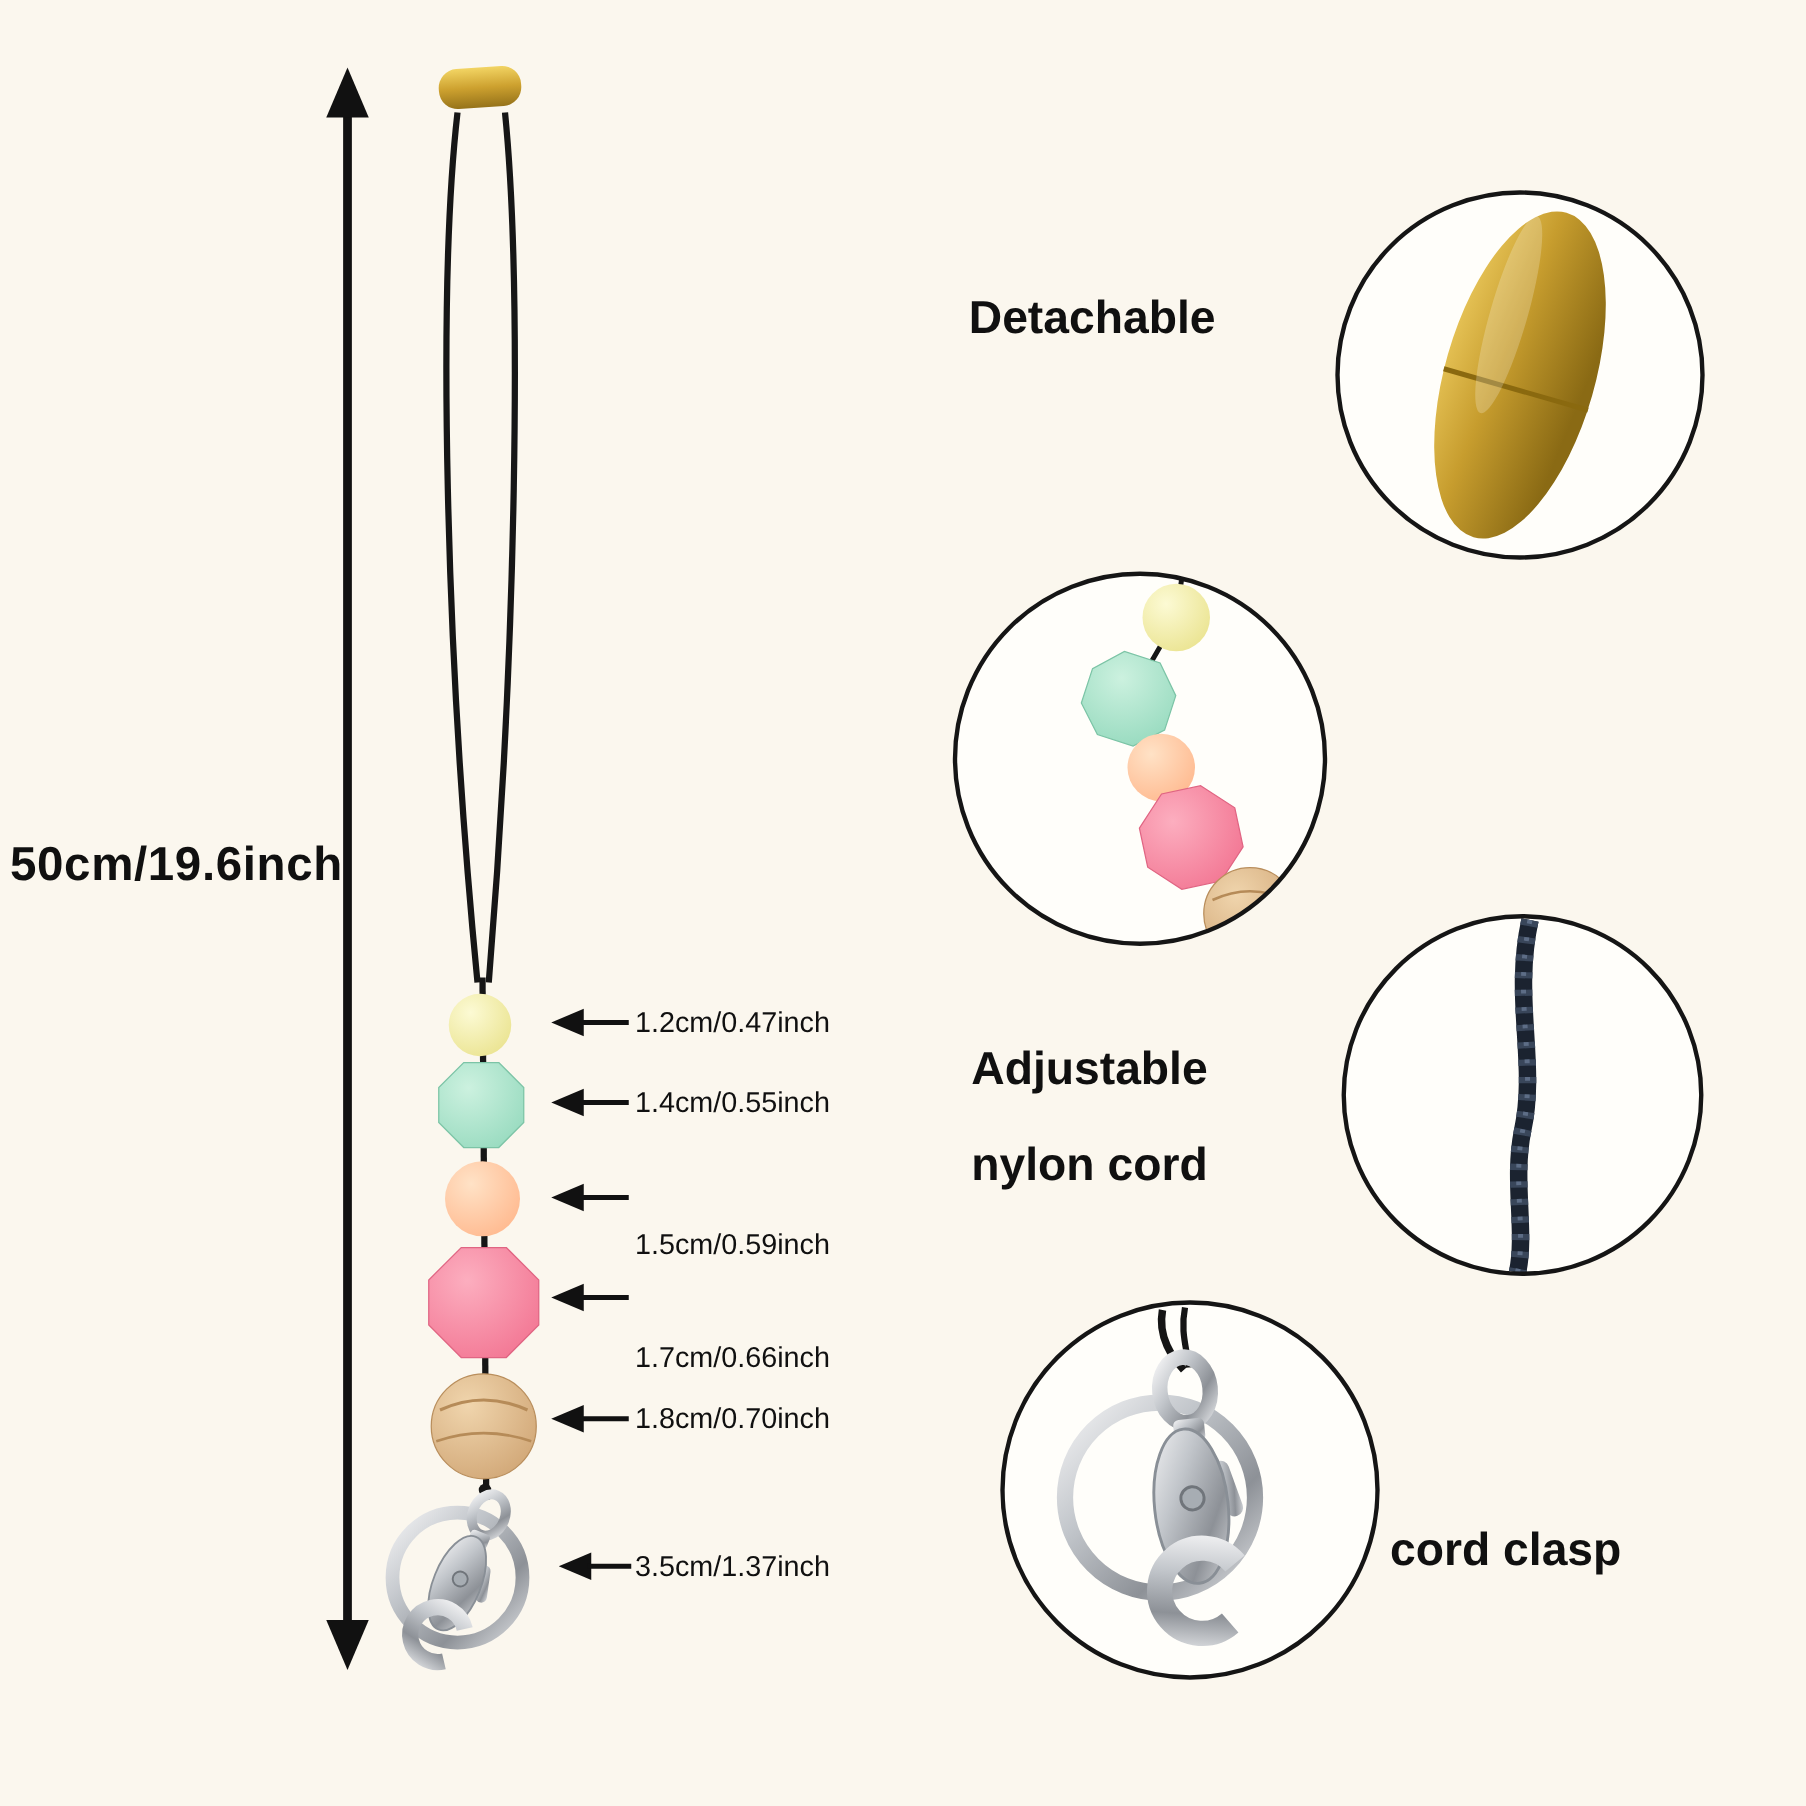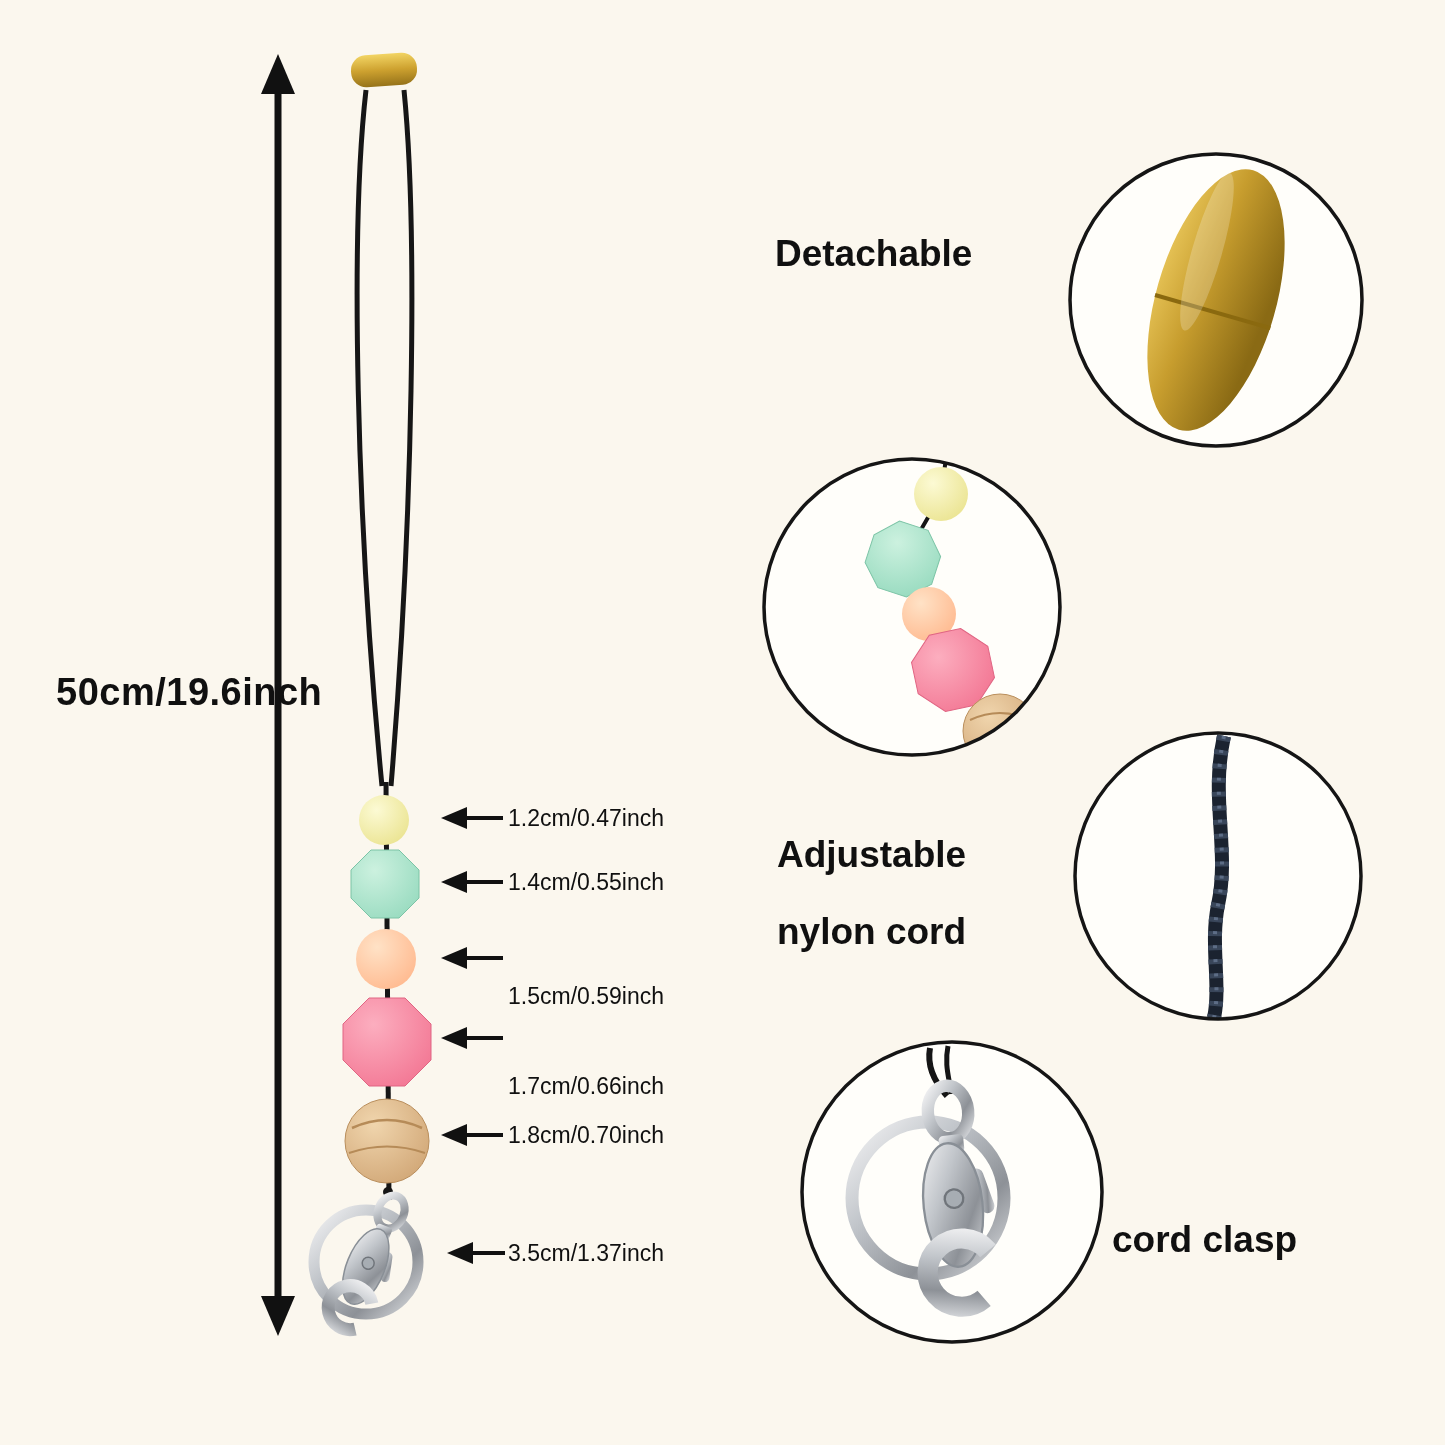--- a/index.html
+++ b/index.html
@@ -7,21 +7,21 @@
     position:relative;
     width:1445px;height:1445px;
     background:#fbf7ee;
     font-family:"Liberation Sans", sans-serif;
     overflow:hidden;
     color:#101010;
   }
   .stage{position:absolute;left:0;top:0;}
   .len-label{
     position:absolute;left:8px;top:671px;
-    font-size:38px;font-weight:700;letter-spacing:0.5px;margin-left:48px;
+    font-size:38px;font-weight:700;letter-spacing:0.5px;
   }
   .meas{
     position:absolute;left:508px;transform:translateY(-50%);
     font-size:23px;font-weight:400;white-space:nowrap;
   }
   .callout-label{
     position:absolute;font-size:37px;font-weight:700;white-space:nowrap;text-align:right;
   }
 </style>
 </head>

